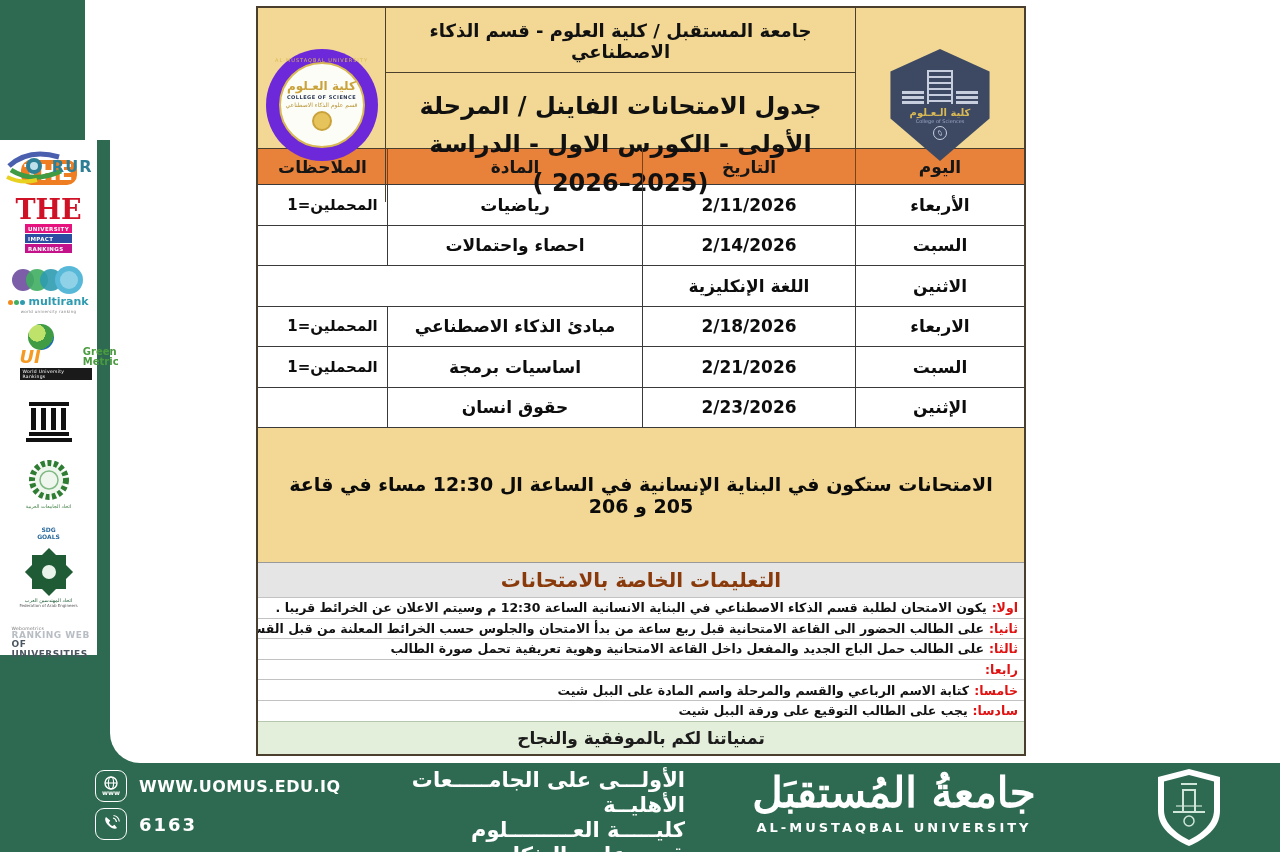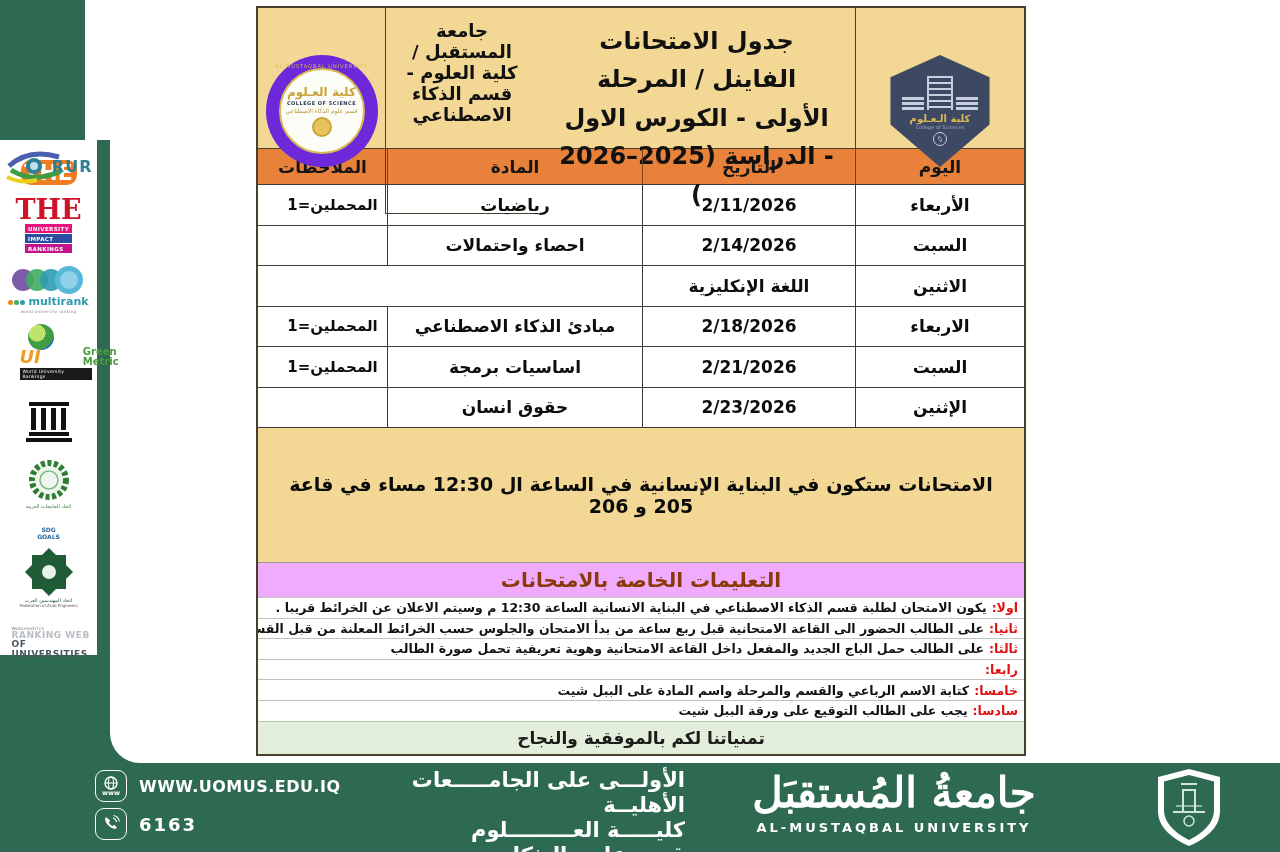--- a/index.html
+++ b/index.html
@@ -78,21 +78,21 @@
   .wm-pre{font-size:4.5px;color:#777;letter-spacing:0.3px;}
   .wm-l1{font-size:9px;color:#b9bec4;font-weight:bold;letter-spacing:0.5px;line-height:1;}
   .wm-l2{font-size:9px;color:#4b5560;font-weight:bold;letter-spacing:0.5px;line-height:1.1;}
 
   
   .main{position:absolute;left:256px;top:6px;width:770px;border:2px solid var(--border-dark);background:#fff;}
 
   .hdr{display:grid;grid-template-columns:127px 470px 169px;height:140px;background:var(--tan);}
   .hdr-cell{border-left:1.5px solid var(--border-dark);display:flex;align-items:center;justify-content:center;}
   .hdr-cell:first-child{border-left:none;}
-  .hdr-mid{display:flex;flex-direction:row;align-items:stretch;justify-content:flex-start;}
+  .hdr-mid{display:flex;flex-direction:column;align-items:stretch;justify-content:flex-start;}
   .hdr-line1{direction:rtl;text-align:center;font-weight:bold;font-size:18px;color:#111;
     padding:12px 6px 10px;border-bottom:1.5px solid var(--border-dark);}
   .hdr-line2{direction:rtl;text-align:center;font-weight:bold;font-size:24px;color:#111;
     padding:14px 18px 0;line-height:1.6;}
 
   
   .college-badge{width:112px;height:112px;border-radius:50%;background:#6d28d9;position:relative;
     display:flex;align-items:center;justify-content:center;}
   .college-badge .ring-text{position:absolute;top:8px;width:100%;text-align:center;color:#d9b954;font-size:5px;letter-spacing:1px;}
   .college-inner{width:86px;height:86px;border-radius:50%;background:#fdfdf8;display:flex;flex-direction:column;
@@ -127,21 +127,21 @@
   .trow .cell:last-child{border-left:none;padding-left:20px;}
   .cell.date{direction:ltr;font-size:17px;}
   .cell.notes{font-size:15px;}
 
   
   .notice{height:135px;background:var(--tan);border-top:1.5px solid var(--line);
     display:flex;align-items:center;justify-content:center;direction:rtl;text-align:center;
     font-weight:bold;font-size:19px;color:#0b0b0b;padding:0 10px;}
 
   
-  .ytitle{height:35px;background:#f0abfc;display:flex;align-items:center;justify-content:center;
+  .ytitle{height:35px;background:#e5e5e5;display:flex;align-items:center;justify-content:center;
     direction:rtl;font-weight:bold;font-size:20px;color:var(--maroon);border-top:1px solid #999;}
 
   
   .ins-row{height:20.6px;background:#fff;border-top:1px solid #c2c2c2;direction:rtl;
     display:flex;align-items:center;padding:0 6px;font-size:12.5px;font-weight:bold;color:#111;
     white-space:nowrap;overflow:hidden;}
   .ins-label{color:var(--red);margin-left:5px;}
 
   
   .closing{height:33px;background:#e3efda;border-top:1px solid #b7c7ae;display:flex;align-items:center;justify-content:center;

